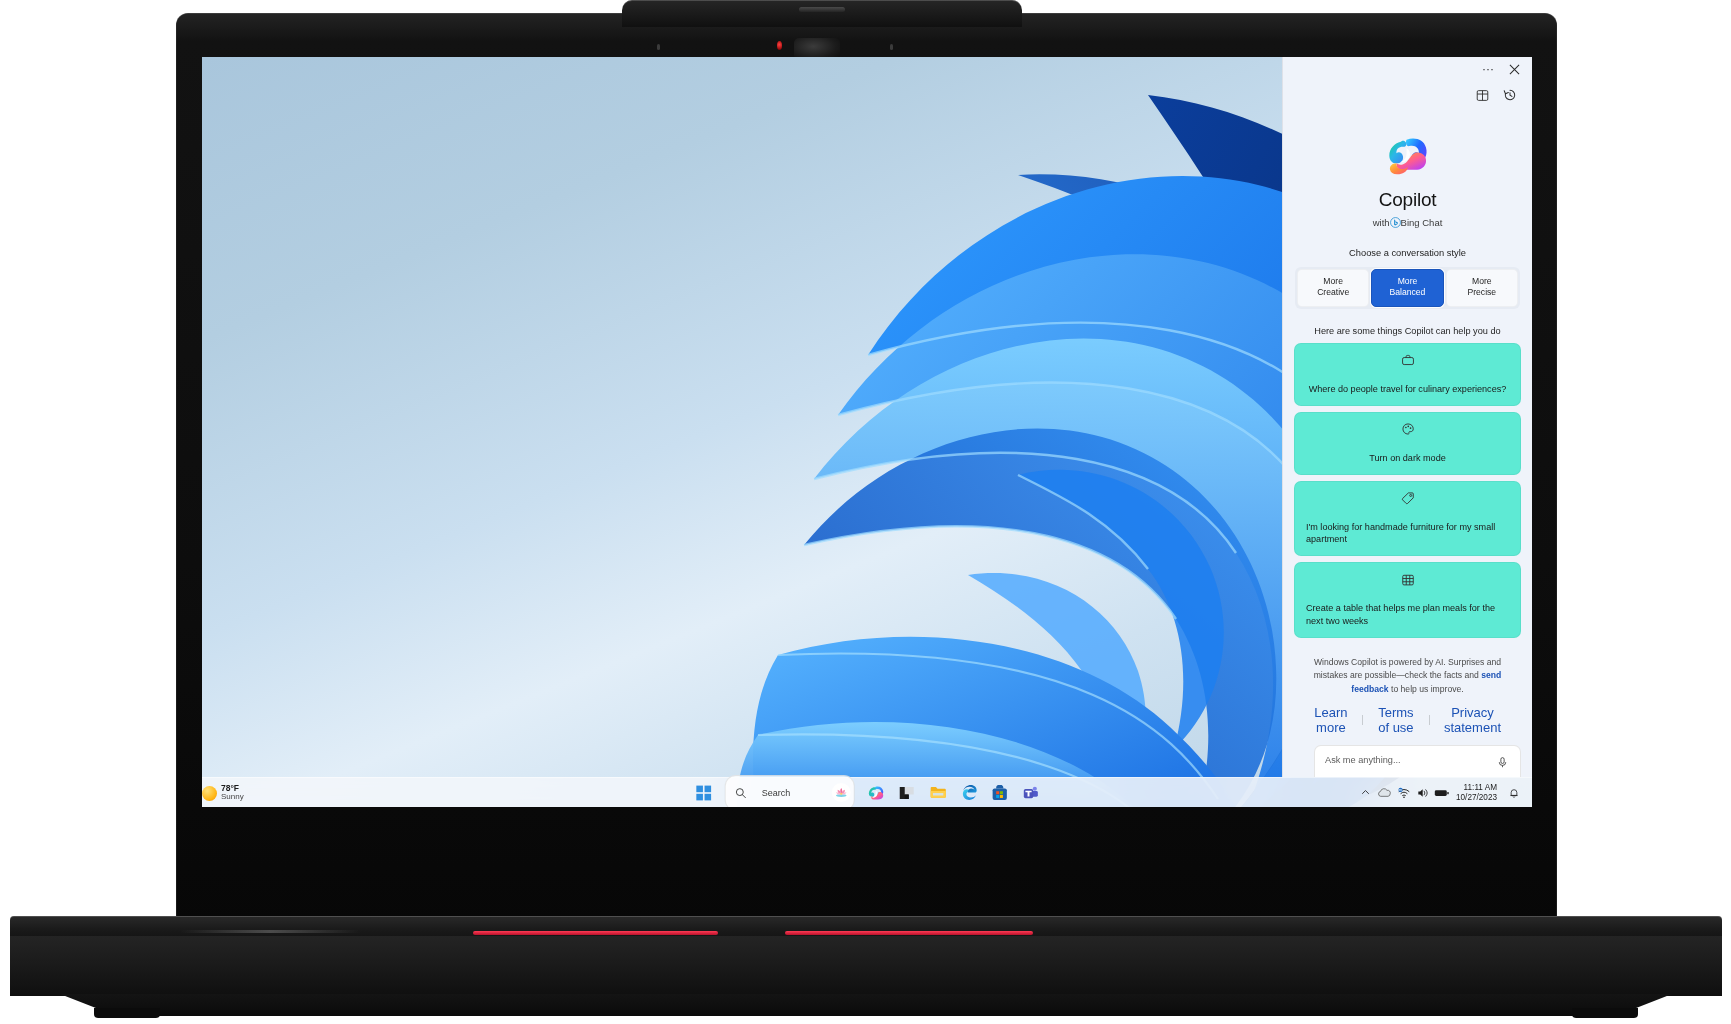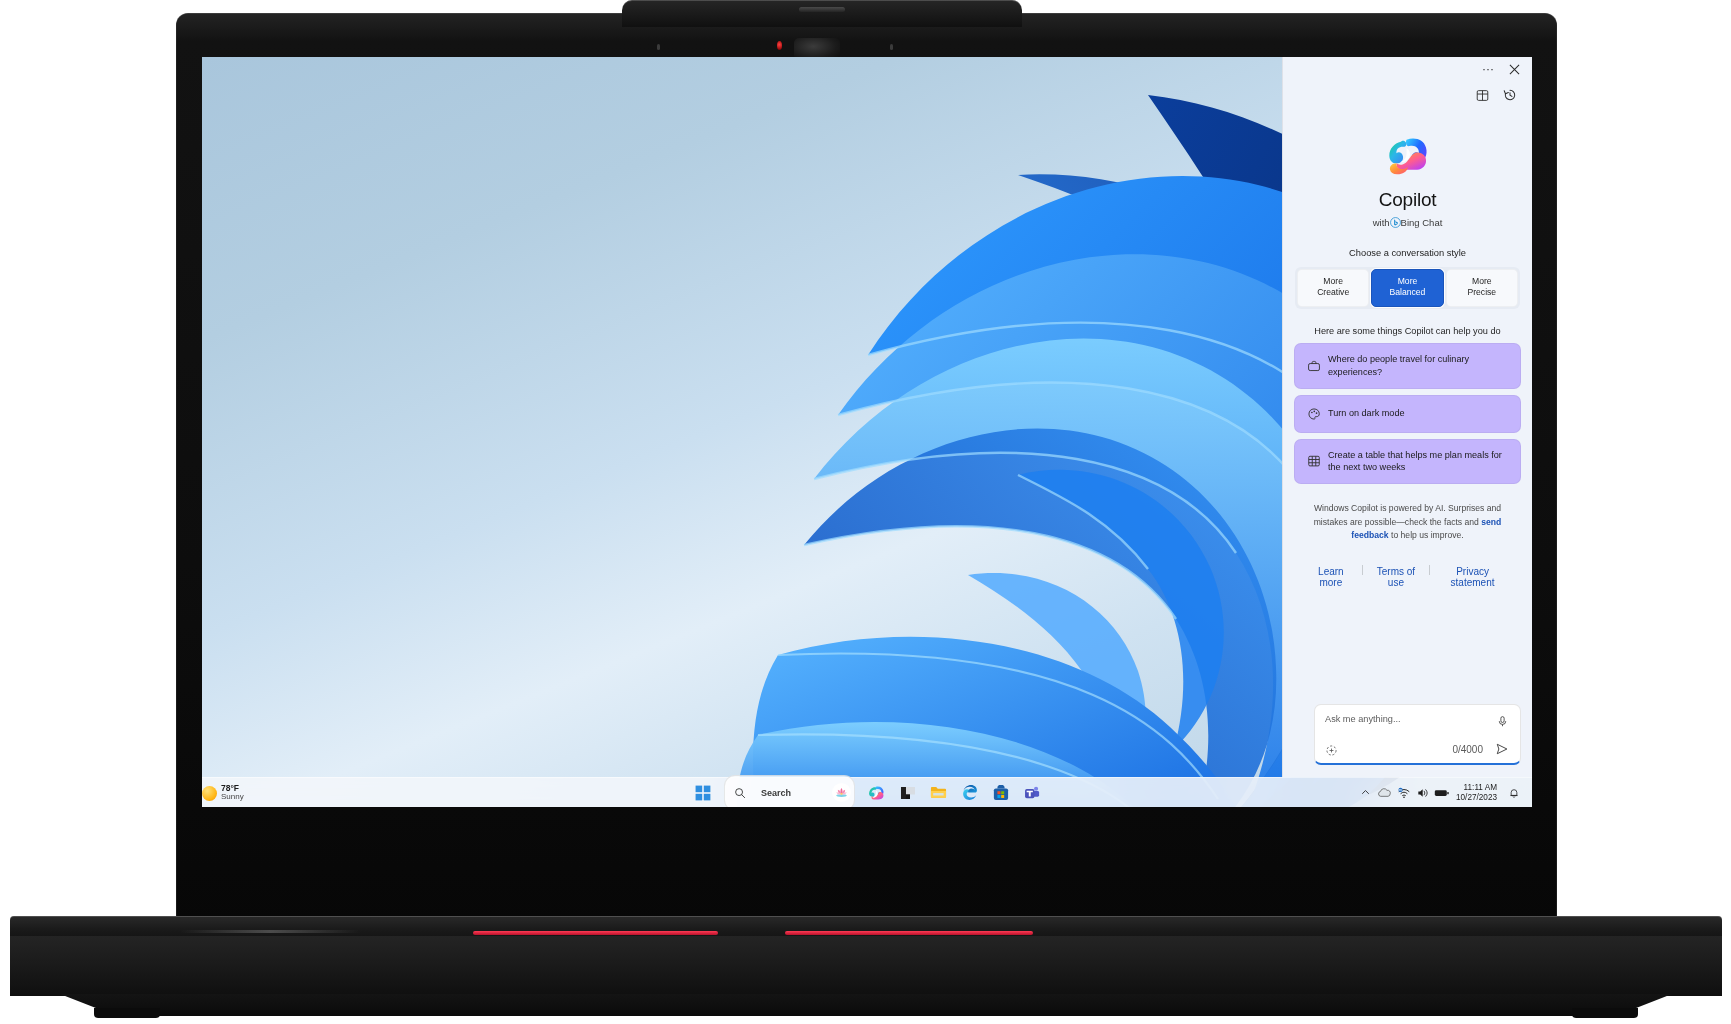--- a/index.html
+++ b/index.html
@@ -86,21 +86,21 @@
   .tb-weather .wcond { font-size:8px; color:#444; }
 
   .tb-center { position:absolute; left:50%; transform:translateX(-50%); display:flex; align-items:center; gap:0px; }
   .tb-btn { width:31px;height:26px; display:flex;align-items:center;justify-content:center; border-radius:4px; cursor:pointer;}
 
   .startbtn svg{ display:block; }
   .searchpill {
     display:flex;align-items:center; gap:15px;
     height:36px; padding:0 3px 0 9px; margin:0 6px;
     border-radius:11px; background:rgba(255,255,255,.82);
-    border:1px solid rgba(0,0,0,.09); cursor:text;font-weight:bold;
+    border:1px solid rgba(0,0,0,.09); cursor:text;
   }
   .searchpill .sl { font-size:9px; color:#3a3a3a; padding-right:26px;}
   .searchpill .lotus{ width:19px;height:19px;border-radius:50%;background:rgba(255,255,255,.9);
                       display:flex;align-items:center;justify-content:center;}
 
   .tb-right { margin-left:auto; display:flex; align-items:center; gap:2px; padding-right:10px;}
   .tray-ico { width:17px;height:22px; display:flex;align-items:center;justify-content:center; cursor:pointer;}
   .tb-clock { text-align:right; line-height:1.12; padding:0 6px 0 4px; cursor:pointer;}
   .tb-clock div{ font-size:8.2px; color:#1b1b1b;}
 
@@ -134,33 +134,33 @@
     font-size:8.6px; line-height:1.32; color:#1f1f1f; cursor:pointer;
     background:#f7f9fc; border:1px solid rgba(0,0,0,.04);
   }
   .cp-style.active { background:#1f62d4; color:#fff; border-color:#1a55bb;
                      box-shadow:0 0 0 1px rgba(255,255,255,.9); }
 
   .cp-help-head { text-align:center; font-size:9.2px; color:#1f1f1f; margin:17px 0 7px; }
 
   .cp-cards { padding:0 11px; display:flex; flex-direction:column; gap:6px; }
   .cp-card {
-    background:#c4b5fd; border:1px solid rgba(0,0,0,.045); border-radius:7px;
-    display:flex; align-items:center; gap:7px;
-    padding:9px 11px; min-height:38px; cursor:pointer;
+    background:#5eead4; border:1px solid rgba(0,0,0,.045); border-radius:7px;
+    display:flex; align-items:center; gap:15px;
+    padding:9px 11px; min-height:38px; cursor:pointer;flex-direction:column;
   }
   .cp-card .ci { width:15px; height:15px; flex:0 0 15px; color:#333; display:flex; align-items:center; justify-content:center;}
   .cp-card .ct { font-size:9.1px; color:#1a1a1a; line-height:1.42; }
 
   .cp-disclaimer { text-align:center; padding:18px 17px 0; }
   .cp-disclaimer p { font-size:8.6px; color:#4a4a4a; line-height:1.55; }
   .cp-disclaimer a { color:#1c52b5; text-decoration:none; }
   .cp-disclaimer .fbk { color:#1c52b5; font-weight:bold; }
   .cp-links { display:flex; align-items:center; justify-content:center; gap:0; margin-top:9px; }
-  .cp-links a { font-size:10px; color:#1c52b5; text-decoration:none; padding:0 10px;margin-top:15px; }
+  .cp-links a { font-size:13px; color:#1c52b5; text-decoration:none; padding:0 10px; }
   .cp-links .sep { width:1px; height:10px; background:rgba(0,0,0,.16); }
 
   .cp-compose-wrap { margin-top:auto; padding:10px 11px 12px; }
   .cp-compose {
     background:#fff; border:1px solid rgba(0,0,0,.10); border-radius:7px;
     border-bottom:2px solid #2471d8;
     padding:9px 10px 6px;
     margin-left:20px;
   }
   .cp-compose-row1 { display:flex; align-items:flex-start; }
@@ -390,20 +390,29 @@
               <svg width="14" height="14" viewBox="0 0 16 16">
                 <path d="M8 2.2 C11.6 2.2 14 4.7 14 7.8 C14 10 12.6 11 11.2 11 H10 C9.2 11 8.8 11.6 9.1 12.3 C9.4 13 9 13.8 8 13.8 C4.8 13.8 2.2 11.2 2.2 8 C2.2 4.8 4.6 2.2 8 2.2Z" fill="none" stroke="#333" stroke-width="1.05"></path>
                 <circle cx="5.6" cy="6.3" r=".95" fill="#333"></circle>
                 <circle cx="8.3" cy="5" r=".95" fill="#333"></circle>
                 <circle cx="10.9" cy="7" r=".95" fill="#333"></circle>
               </svg>
             </span>
             <span class="ct">Turn on dark mode</span>
           </div>
 
+          <div class="cp-card">
+            <span class="ci">
+              <svg width="14" height="14" viewBox="0 0 16 16">
+                <path d="M8.4 2.2 H13 A1 1 0 0 1 14 3.2 V7.8 L7.6 14.2 A1.2 1.2 0 0 1 5.9 14.2 L1.9 10.2 A1.2 1.2 0 0 1 1.9 8.5 Z" fill="none" stroke="#333" stroke-width="1.05"></path>
+                <circle cx="11.1" cy="5.1" r="1.15" fill="none" stroke="#333" stroke-width="1.05"></circle>
+              </svg>
+            </span>
+            <span class="ct">I'm looking for handmade furniture for my small apartment</span>
+          </div>
 
           <div class="cp-card">
             <span class="ci">
               <svg width="14" height="14" viewBox="0 0 16 16">
                 <rect x="2" y="2.6" width="12" height="11" rx="1.4" fill="none" stroke="#333" stroke-width="1.05"></rect>
                 <path d="M2 6.3 H14 M2 10 H14 M6 2.6 V13.6 M10 2.6 V13.6" stroke="#333" stroke-width="1.05" fill="none"></path>
               </svg>
             </span>
             <span class="ct">Create a table that helps me plan meals for the next two weeks</span>
           </div>

